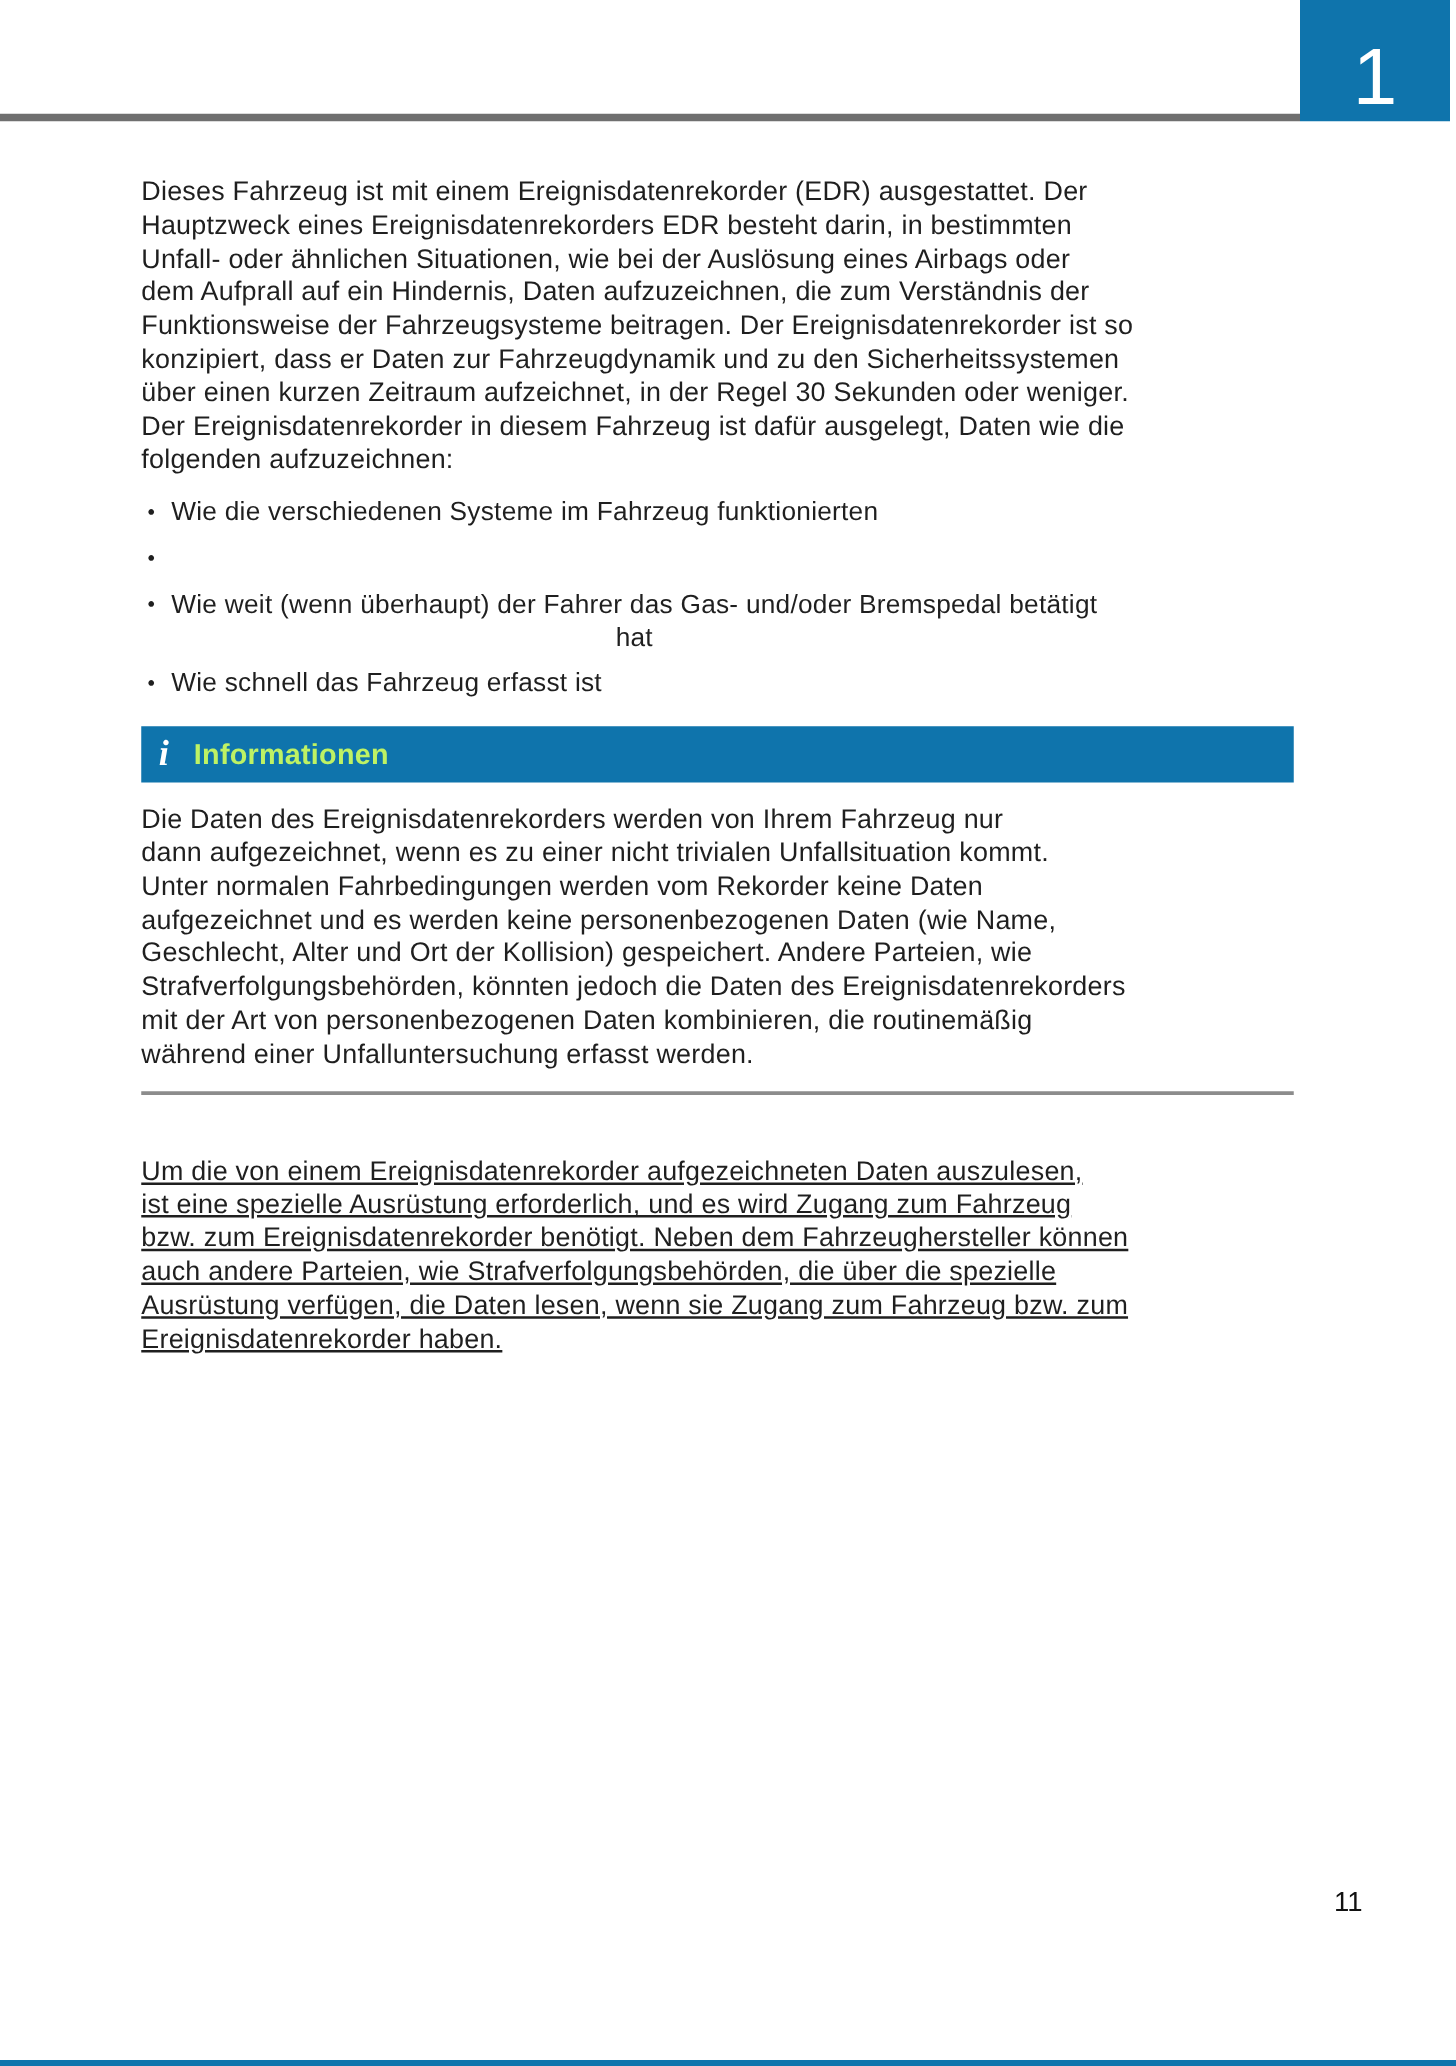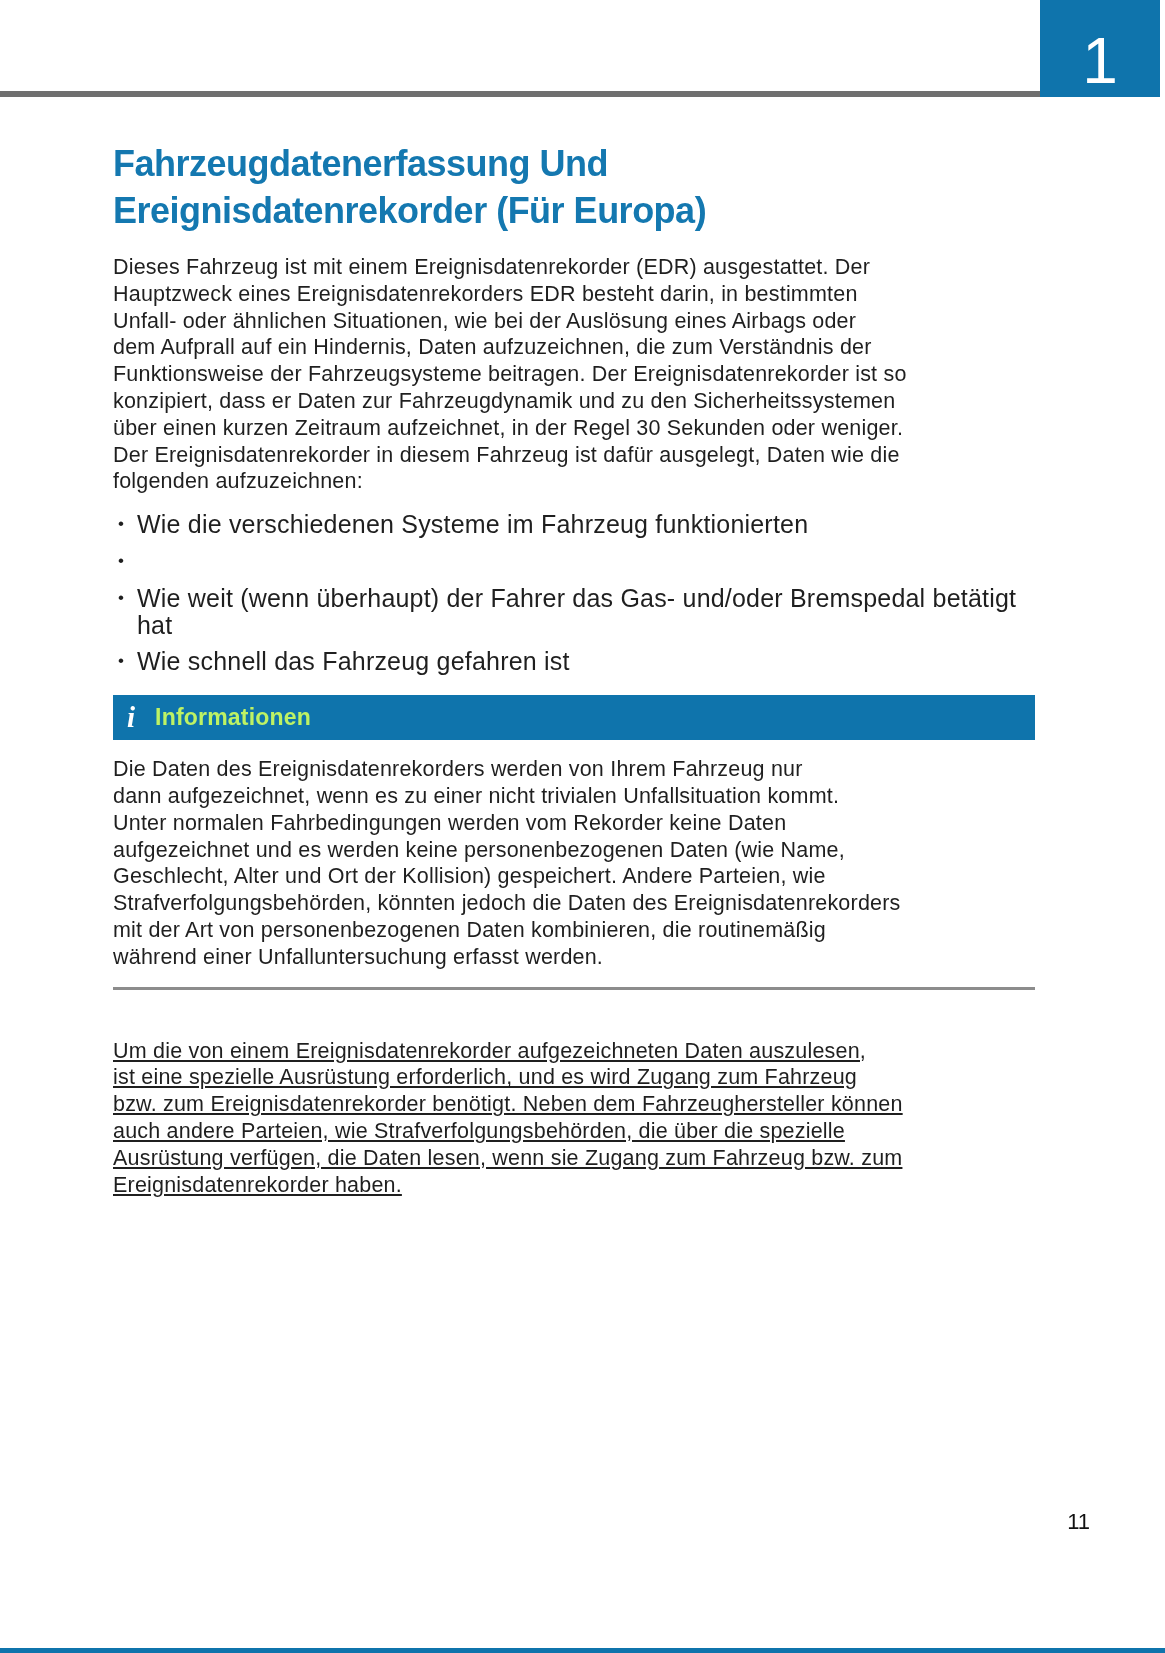--- a/index.html
+++ b/index.html
@@ -50,22 +50,22 @@
     margin: 16px 0 8px 0;
     padding: 0;
   }
   .bullet-row { display: flex; margin-bottom: 10px; }
   .dot {
     flex: none; width: 24px;
     padding-left: 5px; box-sizing: border-box;
     font-size: 17px; line-height: 26.8px;
   }
   .bullet-text {
-    font-size: 25px; line-height: 26.8px;
-    letter-spacing: 0.2px; white-space: pre-line;
+    font-size: 21px; line-height: 26.8px;
+    letter-spacing: 0.2px; white-space: pre-line; text-align: center;
   }
   .info-box { margin-top: 20px; }
   .info-banner {
     height: 45px;
     background: #0f74ac;
     display: flex; align-items: center;
     padding-left: 14px; box-sizing: border-box;
   }
   .info-icon {
     font-family: "Liberation Serif", serif;
@@ -103,22 +103,20 @@
 
 <div class="page">
 
   <div class="chapter-tab">
     <span>1</span>
   </div>
   <div class="header-rule"></div>
 
   <main class="content">
 
-    <h1 class="page-title">Fahrzeugdatenerfassung Und
-Ereignisdatenrekorder (Für Europa)</h1>
 
     <p class="body">Dieses Fahrzeug ist mit einem Ereignisdatenrekorder (EDR) ausgestattet. Der
 Hauptzweck eines Ereignisdatenrekorders EDR besteht darin, in bestimmten
 Unfall- oder ähnlichen Situationen, wie bei der Auslösung eines Airbags oder
 dem Aufprall auf ein Hindernis, Daten aufzuzeichnen, die zum Verständnis der
 Funktionsweise der Fahrzeugsysteme beitragen. Der Ereignisdatenrekorder ist so
 konzipiert, dass er Daten zur Fahrzeugdynamik und zu den Sicherheitssystemen
 über einen kurzen Zeitraum aufzeichnet, in der Regel 30 Sekunden oder weniger.
 Der Ereignisdatenrekorder in diesem Fahrzeug ist dafür ausgelegt, Daten wie die
 folgenden aufzuzeichnen:</p>
@@ -131,21 +129,21 @@
       <li class="bullet-row">
         <span class="dot">•</span>
       </li>
       <li class="bullet-row">
         <span class="dot">•</span>
         <span class="bullet-text">Wie weit (wenn überhaupt) der Fahrer das Gas- und/oder Bremspedal betätigt
 hat</span>
       </li>
       <li class="bullet-row">
         <span class="dot">•</span>
-        <span class="bullet-text">Wie schnell das Fahrzeug gefahren ist</span>
+        <span class="bullet-text">Wie schnell das Fahrzeug erfasst ist</span>
       </li>
     </ul>
 
 
     <section class="info-box">
       <div class="info-banner">
         <span class="info-icon">i</span>
         <span class="info-title">Informationen</span>
       </div>
       <p class="body info-body">Die Daten des Ereignisdatenrekorders werden von Ihrem Fahrzeug nur

